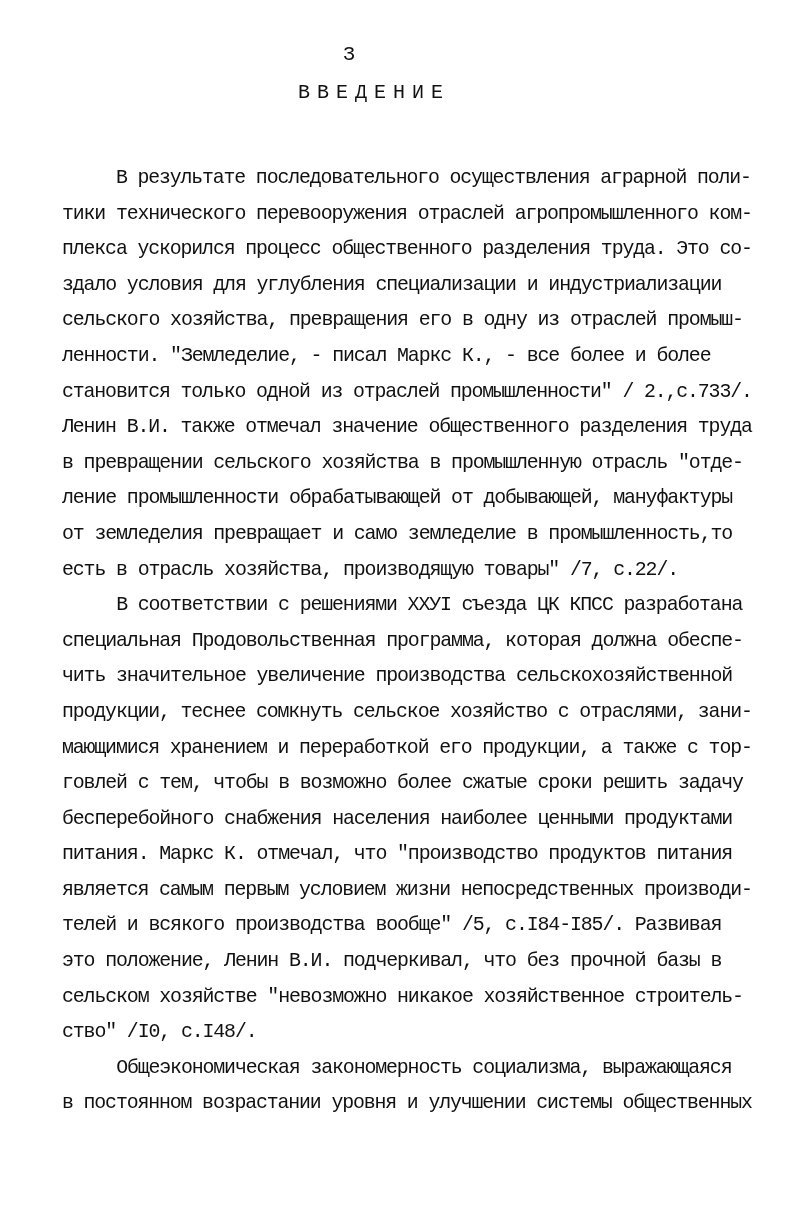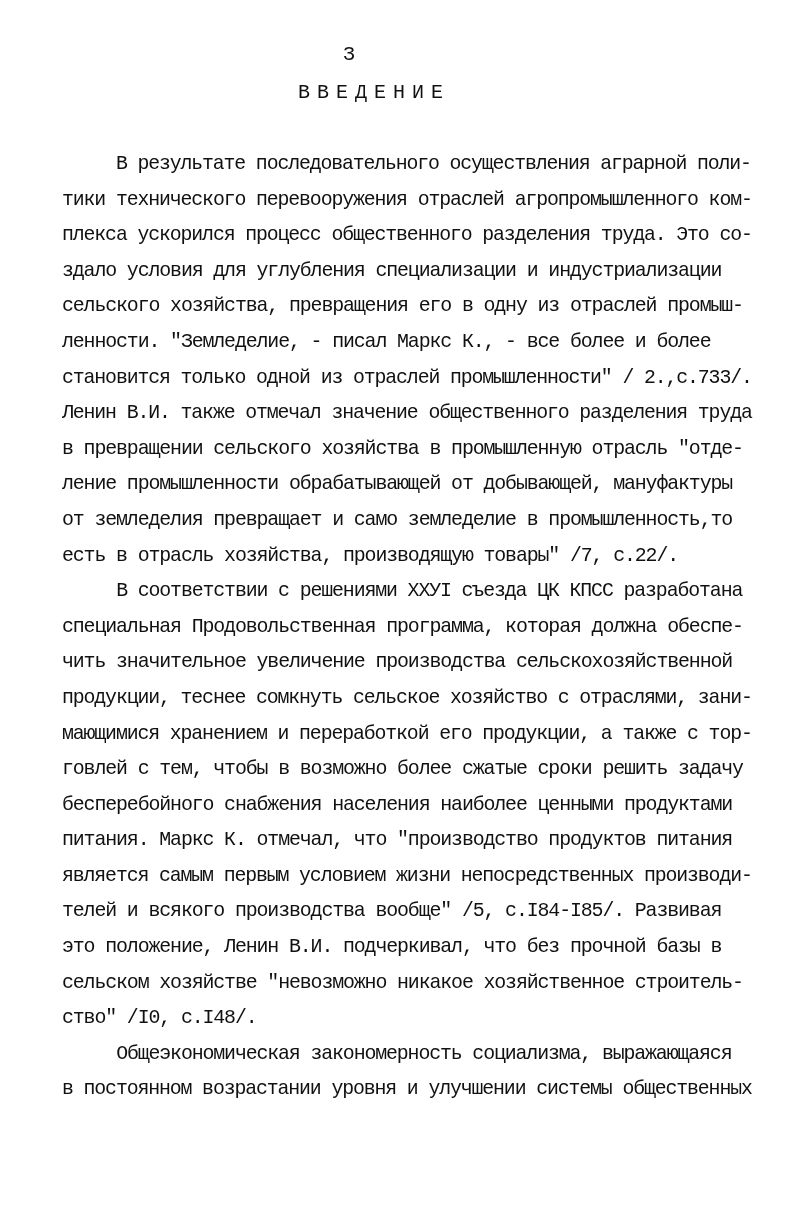--- a/index.html
+++ b/index.html
@@ -32,21 +32,21 @@
     left: 0;
     width: 796px;
     text-align: center;
     font-size: 20px;
     line-height: 26px;
     letter-spacing: 7px;
     transform: translateX(-24px);
   }
   .body-text {
     position: absolute;
-    top: 146px;
+    top: 160px;
     left: 62px;
     width: 700px;
   }
   .line {
     display: block;
     height: 35.6px;
     line-height: 35.6px;
     font-size: 20.2px;
     white-space: nowrap;
     letter-spacing: -1.15px;

